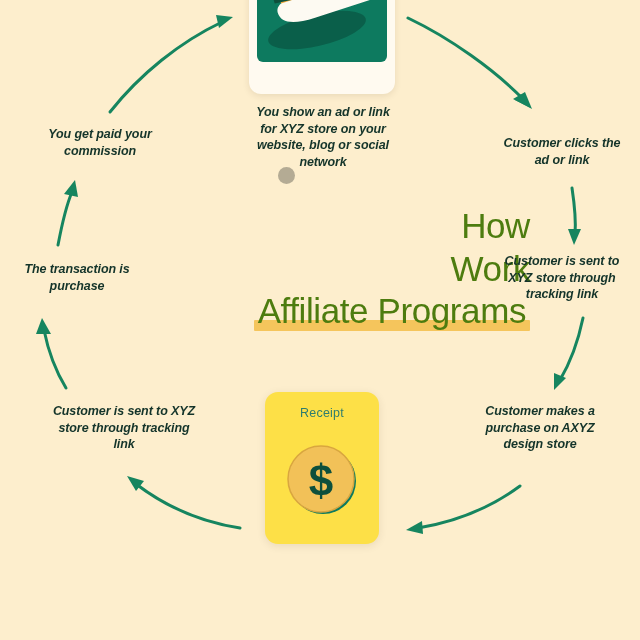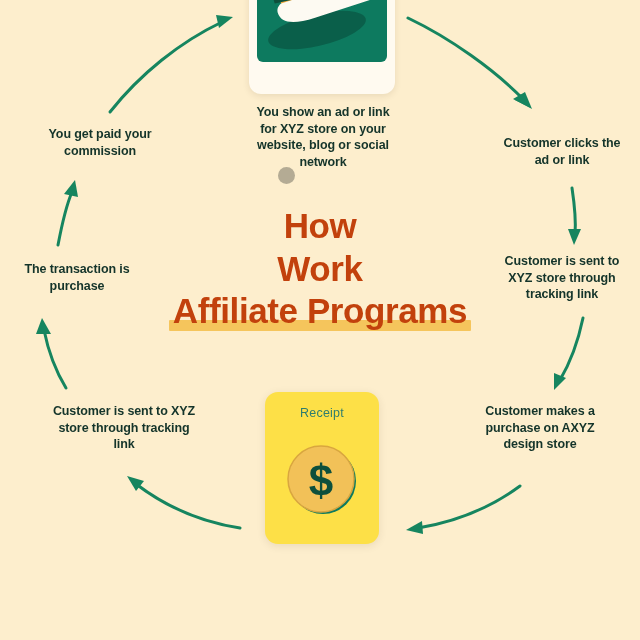--- a/index.html
+++ b/index.html
@@ -29,23 +29,23 @@
     pointer-events: none;
   }
 
   
   .title-block {
     position: absolute;
     left: 50%;
     top: 205px;
     transform: translateX(-50%);
     width: 420px;
-    text-align: center;
-    color: #c2410c;
-    font-weight: bold;
+    text-align: right;
+    color: #4d7c0f;
+    font-weight: normal;
     font-size: 35px;
     line-height: 1.22;
     letter-spacing: -0.4px;
   }
   .title-line { display: block; position: relative; }
   .title-line.hl {
     display: inline-block;
     position: relative;
     padding: 0 4px;
   }
@@ -67,20 +67,21 @@
 
   
   .step-label {
     position: absolute;
     color: #14342a;
     font-size: 12.5px;
     font-weight: bold;
     line-height: 1.32;
     text-align: center;
     letter-spacing: -0.1px;
+    font-style: italic;
   }
 
   
   .shoe-card {
     position: absolute;
     left: 249px;
     top: -96px;
     width: 146px;
     height: 190px;
     background: #fffaf0;

